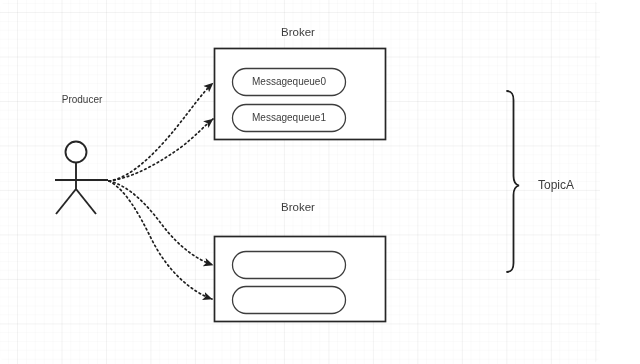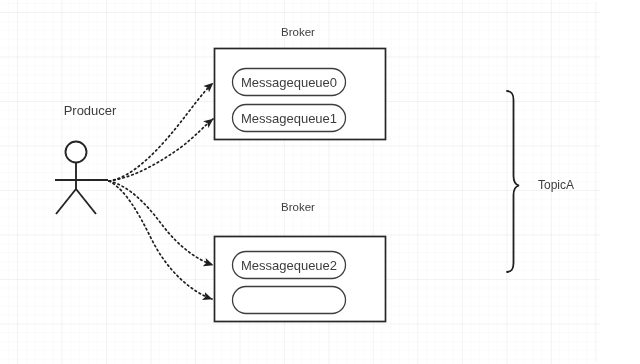--- a/index.html
+++ b/index.html
@@ -29,21 +29,21 @@
     top: 0;
   }
   .label {
     position: absolute;
     font-family: "Liberation Sans", sans-serif;
     color: #3a3a3a;
     white-space: nowrap;
     line-height: 1;
   }
   .node-label {
-    font-size: 13px;
+    font-size: 10px;
     color: #3d3d3d;
   }
   .title-label {
     font-size: 11.5px;
     color: #3d3d3d;
   }
   .group-label {
     font-size: 12px;
     color: #3d3d3d;
   }
@@ -92,24 +92,23 @@
                L 513.5 176 C 513.5 182 515 184.5 519 185.5
                C 515 186.5 513.5 189 513.5 195
                L 513.5 263 C 513.5 268 512.5 271.5 507 272"></path>
     </g>
   </svg>
 
   <div class="label title-label" style="left:298px; top:33px; transform:translate(-50%,-50%);">Broker</div>
 
   <div class="label title-label" style="left:298px; top:208px; transform:translate(-50%,-50%);">Broker</div>
 
-  <div class="label node-label" style="left:82px; top:110px; transform:translate(-50%,-50%);margin-left:8px;">Producer</div>
+  <div class="label node-label" style="left:82px; top:100px; transform:translate(-50%,-50%);">Producer</div>
 
   <div class="label node-label" style="left:289px; top:82px; transform:translate(-50%,-50%);">Messagequeue0</div>
 
   <div class="label node-label" style="left:289px; top:118px; transform:translate(-50%,-50%);text-align:right;">Messagequeue1</div>
 
-  <div class="label node-label" style="left:289px; top:265px; transform:translate(-50%,-50%);">Messagequeue2</div>
 
 
   <div class="label group-label" style="left:538px; top:185px; transform:translate(0,-50%);">TopicA</div>
 
 </div>
 
 </body></html>

